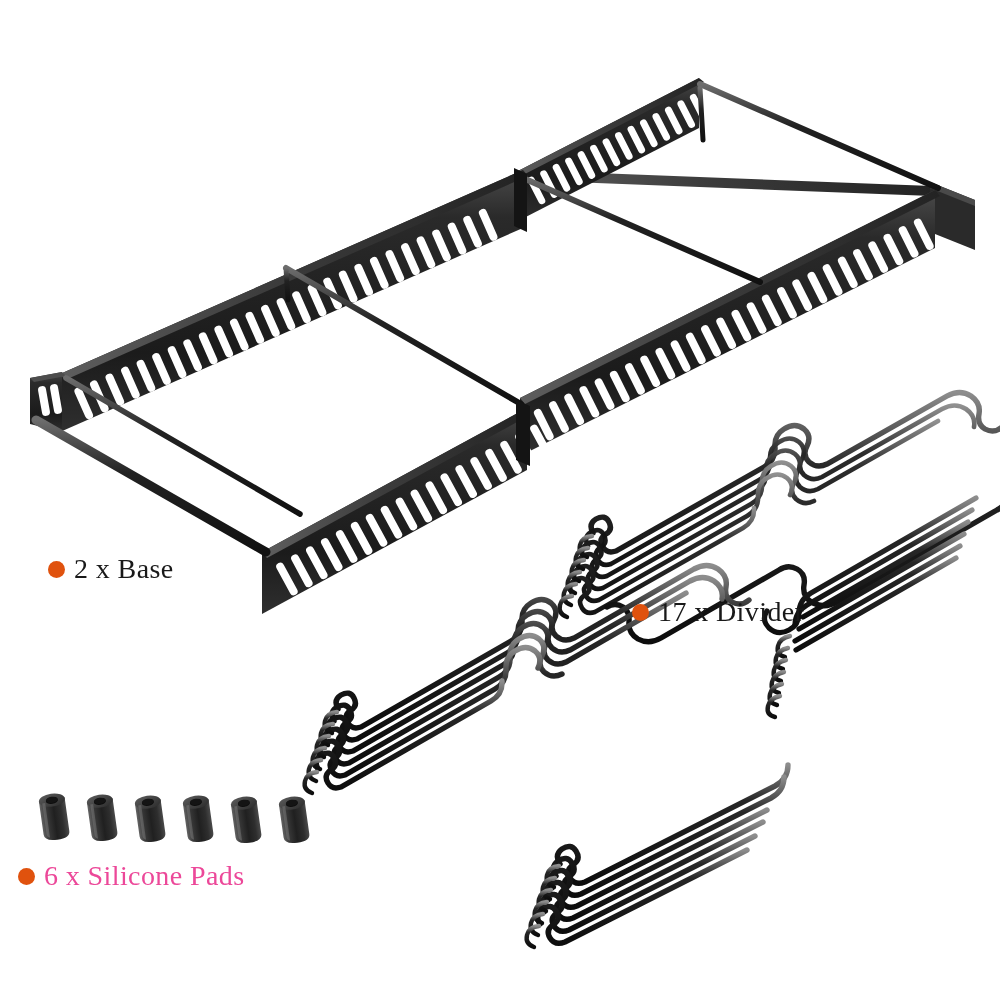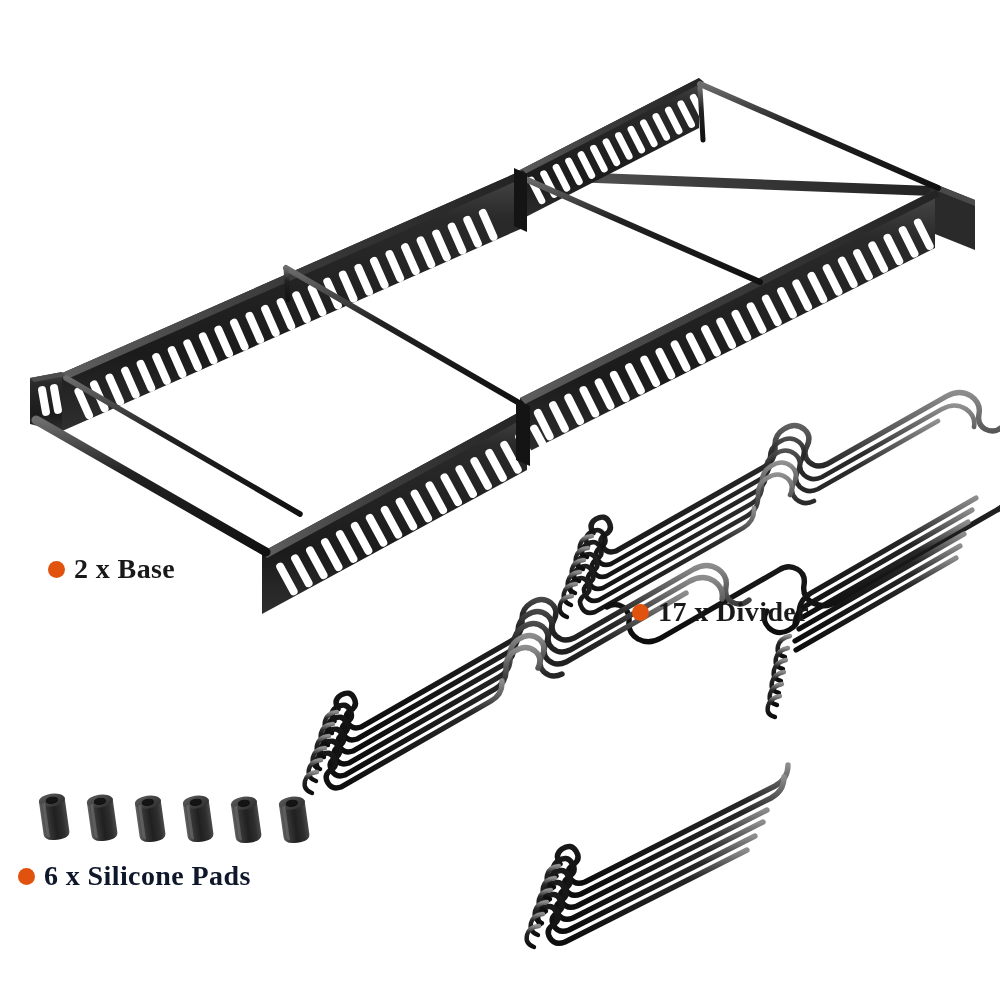--- a/index.html
+++ b/index.html
@@ -1,17 +1,17 @@
 <!DOCTYPE html>
 <html><head>
 <meta charset="utf-8">
 <style>
   html,body{margin:0;padding:0;background:#ffffff;}
   body{width:1000px;height:1000px;overflow:hidden;font-family:"Liberation Serif",serif;}
-  #stage{position:relative;width:1000px;height:1000px;background:#ffffff;font-weight:bold;}
+  #stage{position:relative;width:1000px;height:1000px;background:#ffffff;}
   svg.layer{position:absolute;left:0;top:0;width:1000px;height:1000px;}
   .label{position:absolute;display:flex;align-items:center;gap:9px;white-space:nowrap;}
   .bullet{width:17px;height:17px;border-radius:50%;flex:0 0 auto;}
   .label-text{font-family:"Liberation Serif",serif;font-size:28px;color:#191919;letter-spacing:.4px;}
   #label-base{left:48px;top:553px;}
   #label-divider{left:632px;top:596px;}
   #label-pads{left:18px;top:860px;}
 </style>
 </head>
 <body>
@@ -408,16 +408,16 @@
     <span class="label-text" style="color: rgb(25, 25, 25);">2 x Base</span>
   </div>
 
   <div class="label" id="label-divider">
     <span class="bullet" style="background: rgb(224, 82, 14);"></span>
     <span class="label-text" style="color: rgb(25, 25, 25);">17 x Divider</span>
   </div>
 
   <div class="label" id="label-pads">
     <span class="bullet" style="background: rgb(224, 82, 14);"></span>
-    <span class="label-text" style="color: #0f172a;">6 x Silicone Pads</span>
+    <span class="label-text" style="color: #ec4899;">6 x Silicone Pads</span>
   </div>
 
 </div>
 
 </body></html>

